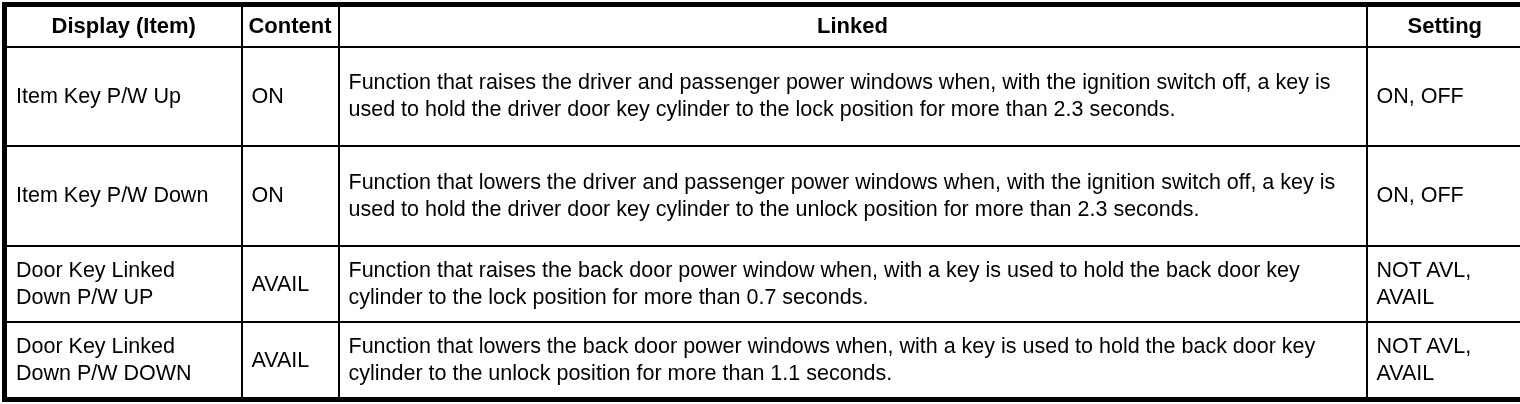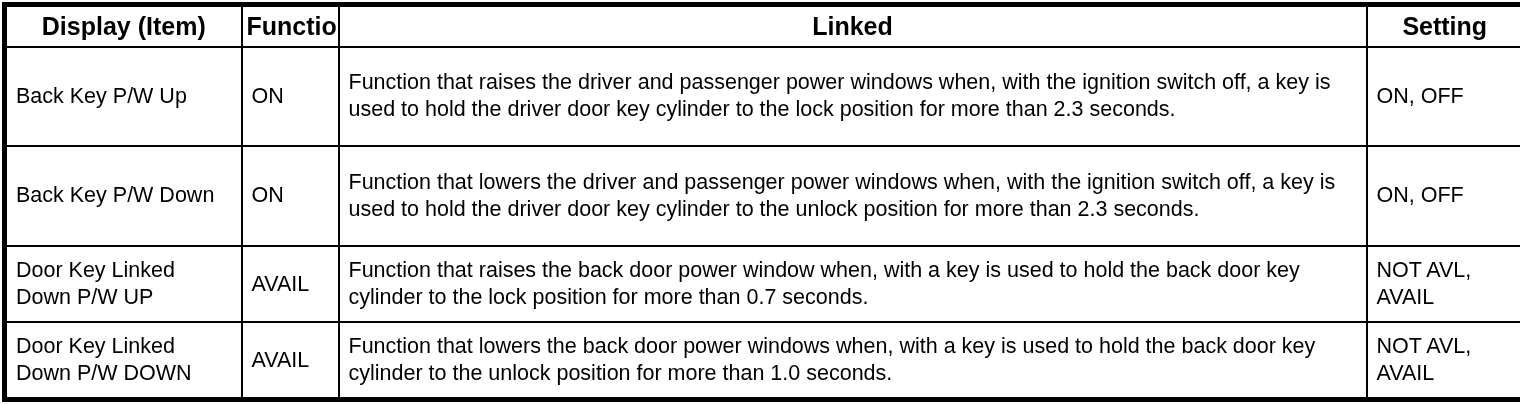--- a/index.html
+++ b/index.html
@@ -33,21 +33,21 @@
     box-sizing: border-box;
     vertical-align: middle;
     overflow: hidden;
   }
   
   table.settings {
     border: 5px solid #000000;
   }
   table.settings tr.header-row th {
     font-weight: bold;
-    font-size: 25px;
+    font-size: 22px;
     text-align: center;
     padding: 4px 4px;
     height: 42px;
   }
   table.settings td {
     font-size: 21.5px;
     line-height: 27px;
     text-align: left;
     padding: 4px 8px 4px 9px;
   }
@@ -71,43 +71,43 @@
   <table class="settings">
     <colgroup>
       <col class="c-display">
       <col class="c-default">
       <col class="c-content">
       <col class="c-setting">
     </colgroup>
     <tbody>
         <tr class="header-row">
       <th>Display (Item)</th>
-      <th>Function</th>
+      <th>Content</th>
       <th>Linked</th>
       <th>Setting</th>
     </tr>
     <tr class="row-1">
-      <td class="cell-display">Back Key P/W Up</td>
+      <td class="cell-display">Item Key P/W Up</td>
       <td class="cell-default">ON</td>
       <td class="cell-content">Function that raises the driver and passenger power windows when, with the ignition switch off, a key is used to hold the driver door key cylinder to the lock position for more than 2.3 seconds.</td>
       <td class="cell-setting">ON, OFF</td>
     </tr>
     <tr class="row-2">
-      <td class="cell-display">Back Key P/W Down</td>
+      <td class="cell-display">Item Key P/W Down</td>
       <td class="cell-default">ON</td>
       <td class="cell-content">Function that lowers the driver and passenger power windows when, with the ignition switch off, a key is used to hold the driver door key cylinder to the unlock position for more than 2.3 seconds.</td>
       <td class="cell-setting">ON, OFF</td>
     </tr>
     <tr class="row-3">
       <td class="cell-display">Door Key Linked Down P/W UP</td>
       <td class="cell-default">AVAIL</td>
       <td class="cell-content">Function that raises the back door power window when, with a key is used to hold the back door key cylinder to the lock position for more than 0.7 seconds.</td>
       <td class="cell-setting">NOT AVL, AVAIL</td>
     </tr>
     <tr class="row-4">
       <td class="cell-display">Door Key Linked Down P/W DOWN</td>
       <td class="cell-default">AVAIL</td>
-      <td class="cell-content">Function that lowers the back door power windows when, with a key is used to hold the back door key cylinder to the unlock position for more than 1.0 seconds.</td>
+      <td class="cell-content">Function that lowers the back door power windows when, with a key is used to hold the back door key cylinder to the unlock position for more than 1.1 seconds.</td>
       <td class="cell-setting">NOT AVL, AVAIL</td>
     </tr>
   </tbody>
     </table>
 </div>
 
 </body></html>

